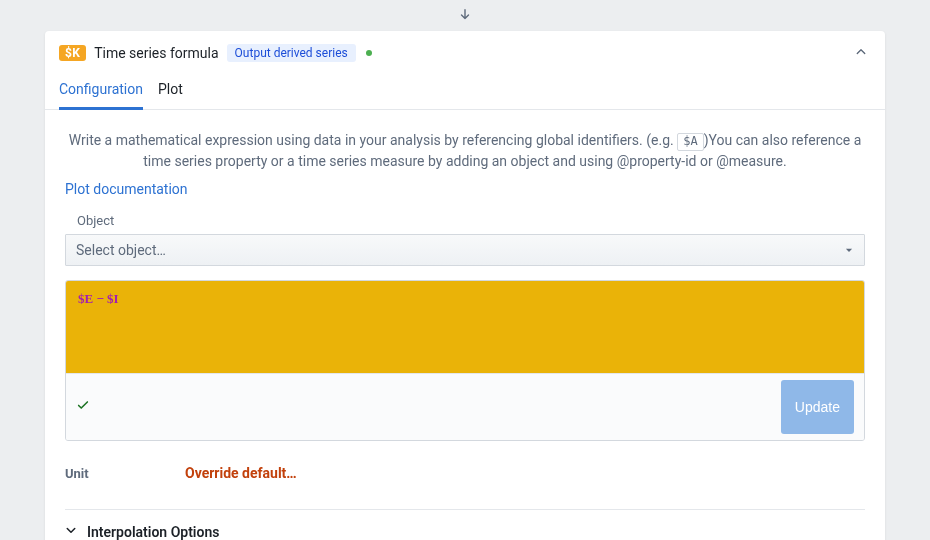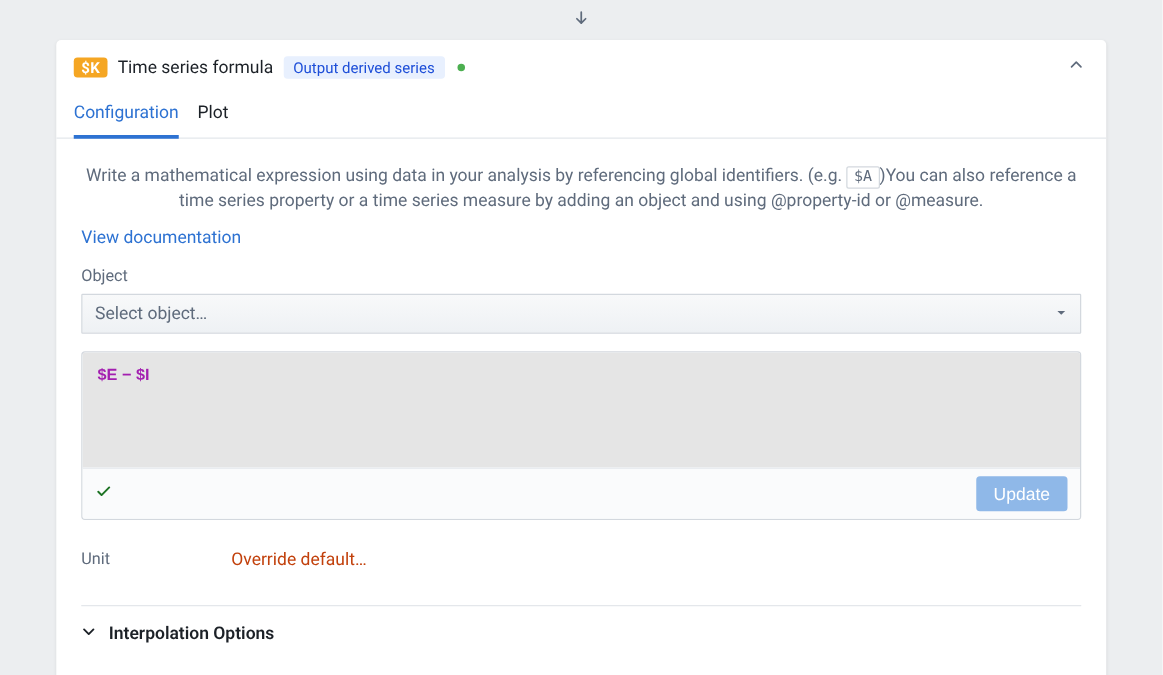--- a/index.html
+++ b/index.html
@@ -111,20 +111,21 @@
     color: #2d72d2;
     text-decoration: none;
     cursor: pointer;
     display: inline-block;
     margin-bottom: 16px;
   }
   .field-label {
     color: #5f6b7c;
     font-size: 13px;
     margin-bottom: 6px;
+    margin-left: 12px;
   }
   .select {
     width: 100%;
     border: 1px solid #d3d8de;
     background: linear-gradient(#f8f9fa,#eef1f4);
     border-radius: 1px;
     height: 32px;
     display: flex;
     align-items: center;
     padding: 0 10px;
@@ -139,50 +140,51 @@
     top: 50%;
     transform: translateY(-50%);
   }
   .formula-box {
     border: 1px solid #d3d8de;
     border-radius: 3px;
     overflow: hidden;
   }
   .formula-content {
     padding: 10px 12px;
-    font-family: Liberation Sans, sans-serif;
+    font-family: Liberation Serif, serif;
     font-size: 13px;
     min-height: 92px;
-    background: #e5e5e5;
+    background: #eab308;
     white-space: pre;
   }
   .tok-var { color: #a31fb0; font-weight: 600; }
   .tok-op { color: #a31fb0; font-weight: 600; }
   .formula-footer {
     display: flex;
     align-items: center;
     border-top: 1px solid #e4e7eb;
     background: #fafbfc;
     padding: 6px 10px;
   }
   .check-icon { color: #1d7324; }
   .update-btn {
     background: #8fb8e8;
     color: #fff;
     border: none;
     border-radius: 3px;
-    padding: 6px 14px;
+    padding: 19px 14px;
     font-size: 14px;
     cursor: default;
   }
   .unit-row {
     display: flex;
-    align-items: flex-start;
+    align-items: flex-end;
     margin-top: 24px;
     gap: 80px;
+    font-weight: bold;
   }
   .unit-label { color: #5f6b7c; font-size: 13px; width: 40px; }
   .unit-value { color: #c2410c; font-size: 14px; }
   .divider { border-top: 1px solid #e4e7eb; margin-top: 28px; }
   .interp-row {
     display: flex;
     align-items: flex-start;
     padding: 14px 20px 35px;
     gap: 10px;
     cursor: pointer;
@@ -216,21 +218,21 @@
 
   <div class="tabs">
     <div class="tab active">Configuration</div>
     <div class="tab">Plot</div>
   </div>
 
   <div class="body">
     <p class="description">
       <span>Write a mathematical expression using data in your analysis by referencing global identifiers. (e.g. </span><span class="inline-code">$A</span><span>)You can also reference a time series property or a time series measure by adding an object and using @property-id or @measure.</span>
     </p>
-    <a class="doc-link">View documentation</a>
+    <a class="doc-link">Plot documentation</a>
 
     <div class="field-label">Object</div>
     <div class="select">
       <span>Select object…</span>
       <span class="caret">
         <svg width="10" height="10" viewBox="0 0 16 16">
             <path d="M3 6l5 5 5-5" fill="#5f6b7c"></path>
           </svg>
       </span>
     </div>

